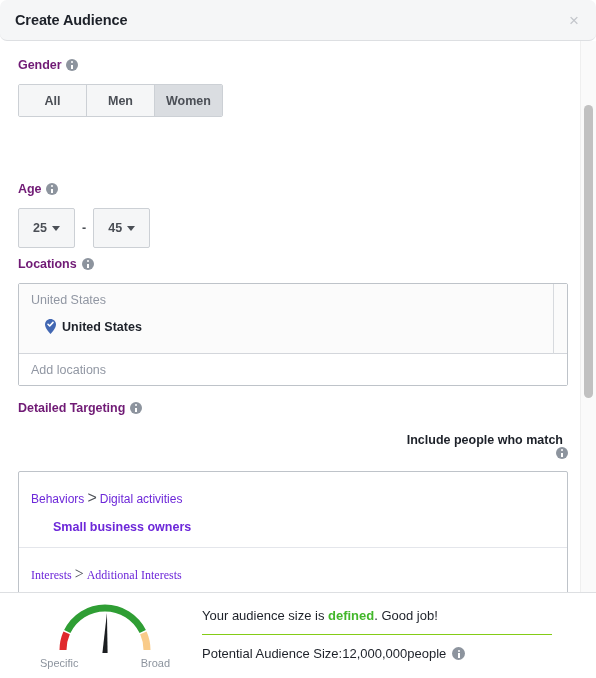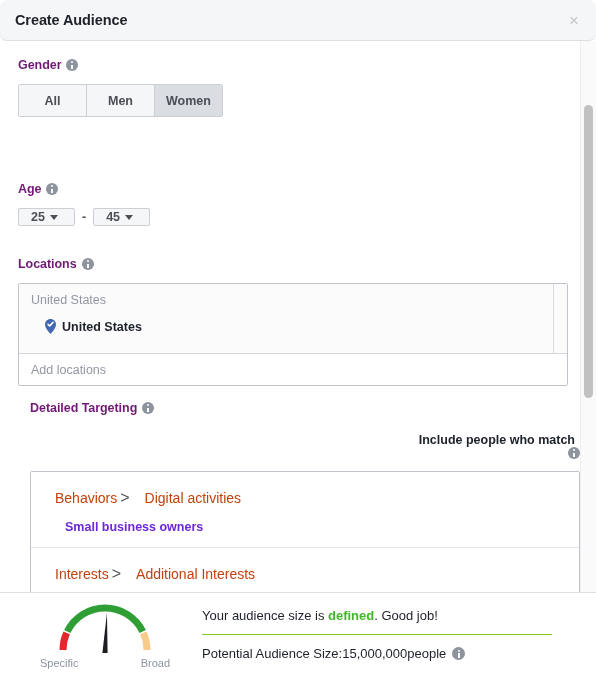--- a/index.html
+++ b/index.html
@@ -134,23 +134,23 @@
   
   .sec-age { position: absolute; top: 141px; left: 18px; }
   .age-row {
     display: flex;
     align-items: center;
     margin-top: 12px;
   }
   .age-select {
     display: flex;
     align-items: center;
-    justify-content: flex-start;
-    width: 57px; height: 18px;
-    padding: 0 12px;
+    justify-content: center;
+    width: 57px; height: 40px;
+    padding: 0 2px;
     background: #f5f6f7;
     border: 1px solid #ccd0d5;
     border-radius: 2px;
     font-size: 12.5px;
     font-weight: bold;
     color: #4b4f56;
     cursor: pointer;
     user-select: none;
   }
   .caret {
@@ -217,21 +217,21 @@
     display: flex;
     align-items: center;
     padding-left: 12px;
     font-size: 12.5px;
     color: #9197a3;
     background: #ffffff;
     cursor: text;
   }
 
   
-  .sec-targeting { position: absolute; top: 360px; left: 30px; }
+  .sec-targeting { position: absolute; top: 360px; left: 18px; }
   .sub-label {
     margin-top: 18px;
     display: flex;
     align-items: flex-end;
     color: #1d2129;
     font-size: 12.5px;
     font-weight: bold;
     flex-direction: column;
   }
   .sub-label .lbl-text { margin-right: 5px; }
@@ -240,26 +240,25 @@
     margin-top: 12px;
     width: 550px;
     height: 165px;
     border: 1px solid #bec3c9;
     border-radius: 2px;
     background: #ffffff;
     padding: 0 0 0 0;
     overflow: hidden;
   }
   .target-group { padding: 17px 12px 13px 12px; }
-  .target-group + .target-group { border-top: 1px solid #e4e6eb; }
+  .target-group + .target-group { border-top: 1px solid #e4e6eb; font-family: Liberation Serif, serif; }
   .crumb {
-    font-size: 14px;
-    color: #c2410c;
+    font-size: 12px;
+    color: #6d28d9;
     cursor: pointer;
-    margin-left: 12px;
   }
   .crumb-sep { color: #4b4f56; margin: 0 3px; }
   .target-item {
     margin-top: 13px;
     padding-left: 22px;
     font-size: 12.5px;
     font-weight: bold;
     color: #6d28d9;
   }
 
@@ -455,21 +454,21 @@
         <span>Broad</span>
       </div>
     </div>
 
     <div class="footer-text">
       <div class="audience-msg">
         <span>Your audience size is </span><b>defined</b><span>. Good job!</span>
       </div>
       <div class="audience-size">
         <span>Potential Audience Size: </span>
-          <span>15,000,000</span>
+          <span>12,000,000</span>
           <span> people</span>
         <span class="info-icon"></span>
       </div>
     </div>
 
   </div>
 
 </div>
 
 </body></html>

